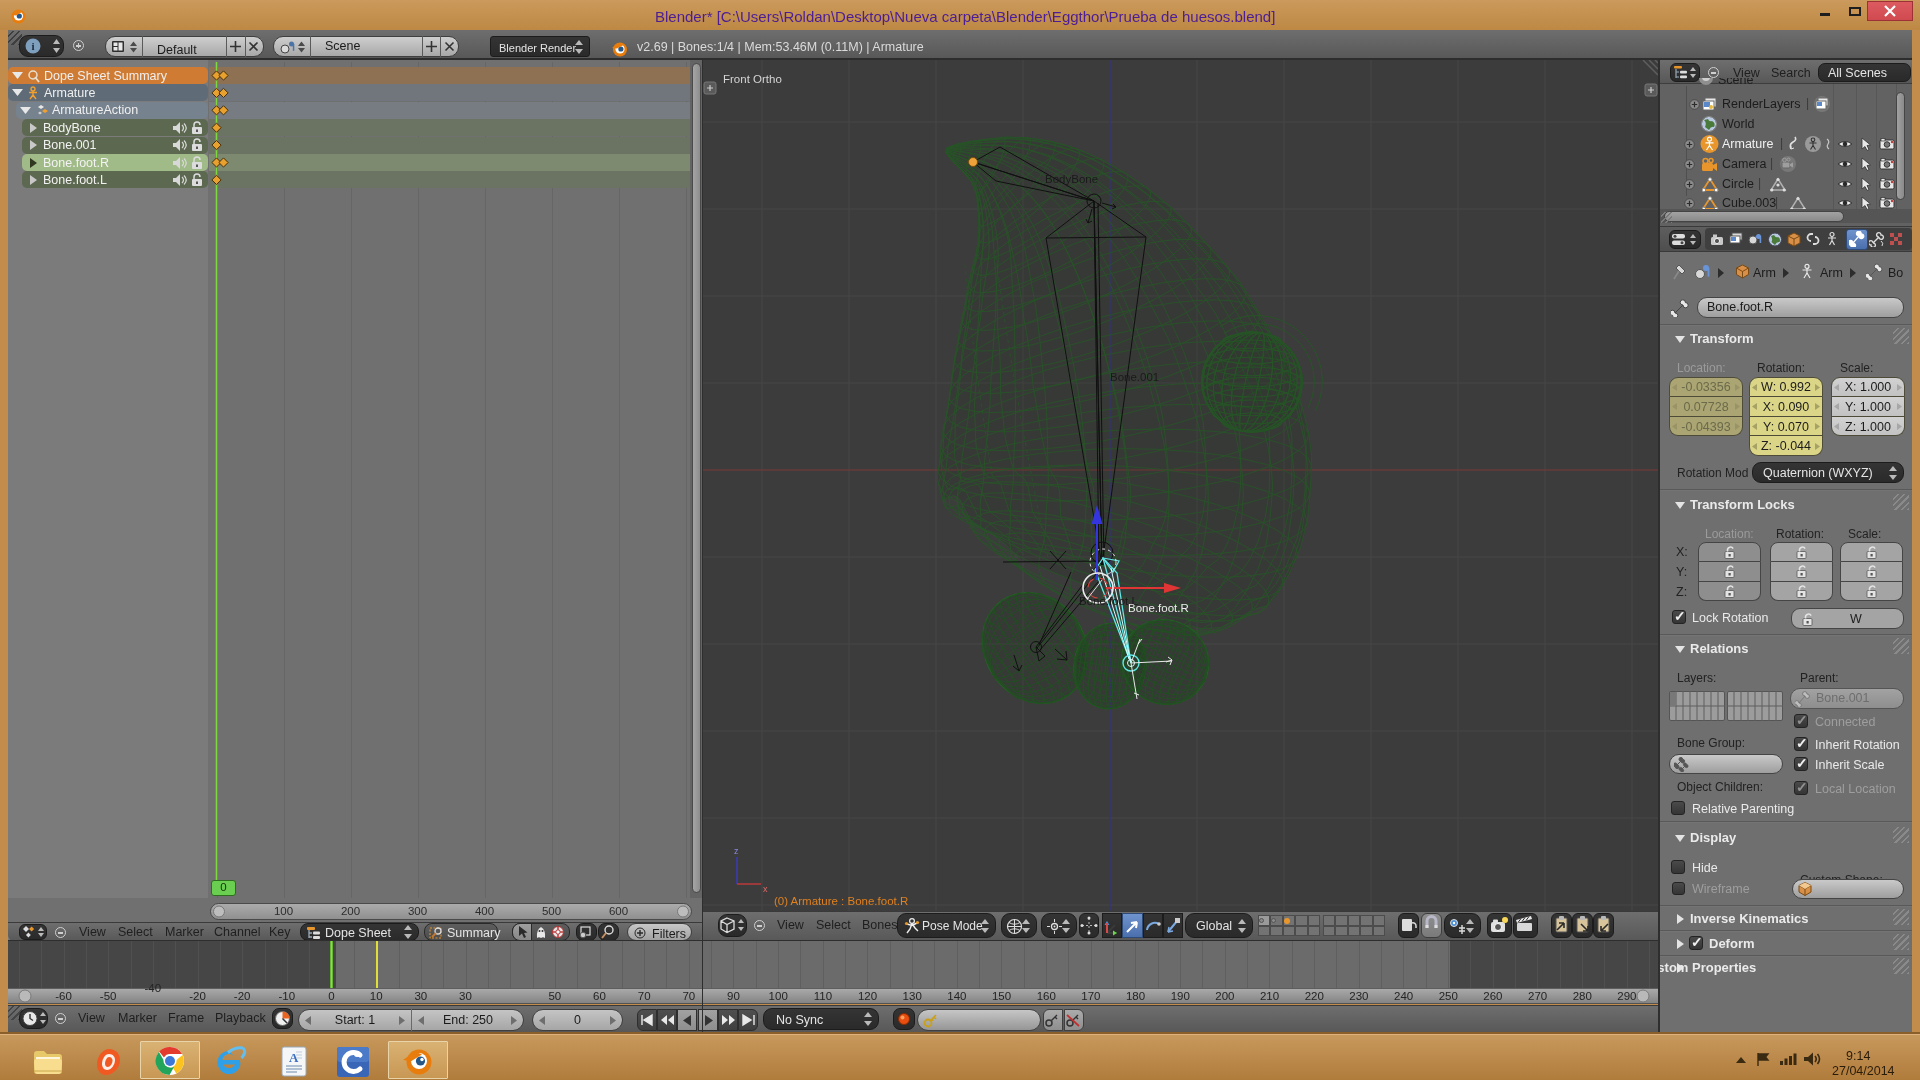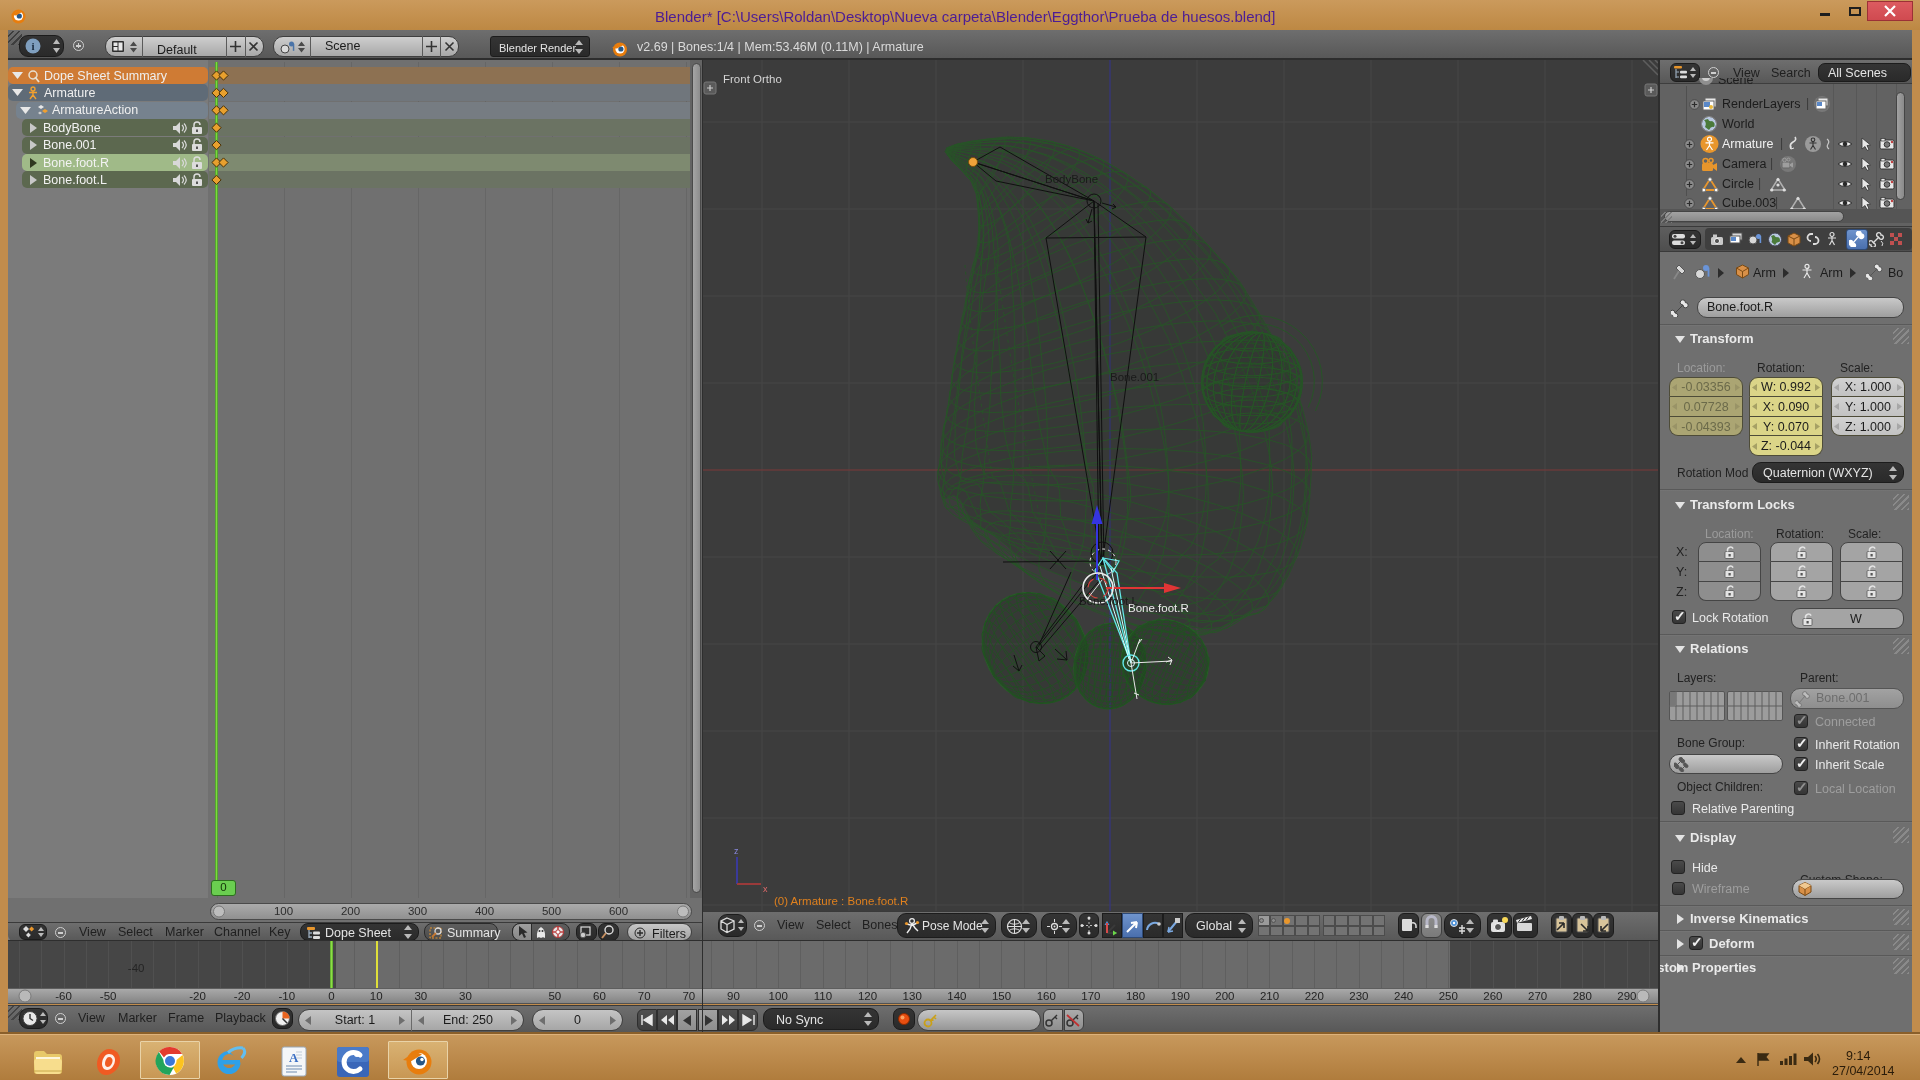--- a/index.html
+++ b/index.html
@@ -1274,21 +1274,21 @@
 <div class="abs" style="left:1649.0px;top:941px;width:1px;height:47px;background:#505050;"></div>
 <div class="abs" style="left:329.5px;top:941px;width:3px;height:47px;background:linear-gradient(90deg,#55a32c,#8edc46,#55a32c);"></div>
 <div class="abs" style="left:375.5px;top:941px;width:2px;height:47px;background:#dfdf3a;"></div>
 <div class="abs" style="left:8px;top:988px;width:1650px;height:16px;background:linear-gradient(#a9a9a9,#848484);border-top:1px solid #5e5e5e;border-bottom:1px solid #525252;"></div>
 <svg class="abs" style="left:8px;top:988px" width="1650" height="16">
     <circle cx="17" cy="8" r="6" fill="#b9b9b9" stroke="#7a7a7a"></circle>
     <circle cx="1635" cy="8" r="6" fill="#b9b9b9" stroke="#7a7a7a"></circle>
   </svg>
 <div class="txt" style="left:38.48000000000002px;top:990px;width:50px;text-align:center;font-size:11.5px;color:#242424;">-60</div>
 <div class="txt" style="left:83.15px;top:990px;width:50px;text-align:center;font-size:11.5px;color:#242424;">-50</div>
-<div class="txt" style="left:127.82000000000002px;top:962px;width:50px;font-size:11.5px;color:#242424;">-40</div>
+<div class="txt" style="left:127.82000000000002px;top:982px;width:50px;text-align:center;font-size:11.5px;color:#242424;">-40</div>
 <div class="txt" style="left:172.49px;top:990px;width:50px;text-align:center;font-size:11.5px;color:#242424;">-20</div>
 <div class="txt" style="left:217.16000000000003px;top:990px;width:50px;text-align:center;font-size:11.5px;color:#242424;">-20</div>
 <div class="txt" style="left:261.83px;top:990px;width:50px;text-align:center;font-size:11.5px;color:#242424;">-10</div>
 <div class="txt" style="left:306.5px;top:990px;width:50px;text-align:center;font-size:11.5px;color:#242424;">0</div>
 <div class="txt" style="left:351.17px;top:990px;width:50px;text-align:center;font-size:11.5px;color:#242424;">10</div>
 <div class="txt" style="left:395.84px;top:990px;width:50px;text-align:center;font-size:11.5px;color:#242424;">30</div>
 <div class="txt" style="left:440.51px;top:990px;width:50px;text-align:center;font-size:11.5px;color:#242424;">30</div>
 <div class="txt" style="left:485.17999999999995px;top:990px;width:50px;text-align:center;font-size:12px;color:#242424;margin-top:48px;">40</div>
 <div class="txt" style="left:529.85px;top:990px;width:50px;text-align:center;font-size:11.5px;color:#242424;">50</div>
 <div class="txt" style="left:574.52px;top:990px;width:50px;text-align:center;font-size:11.5px;color:#242424;">60</div>

